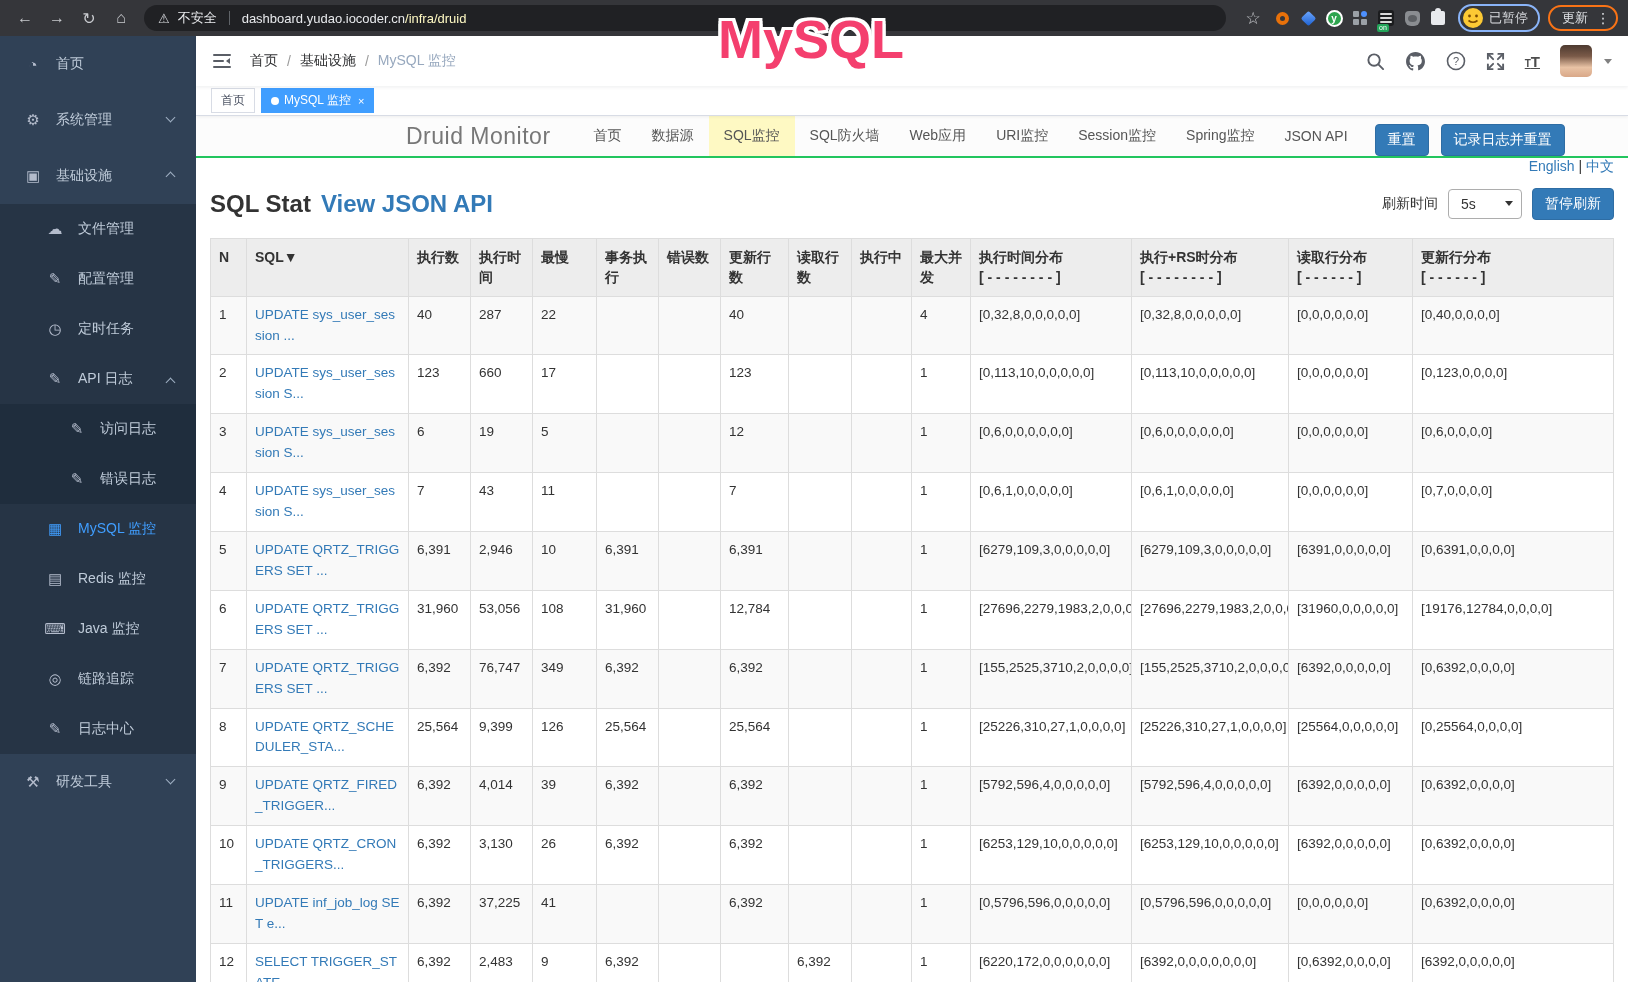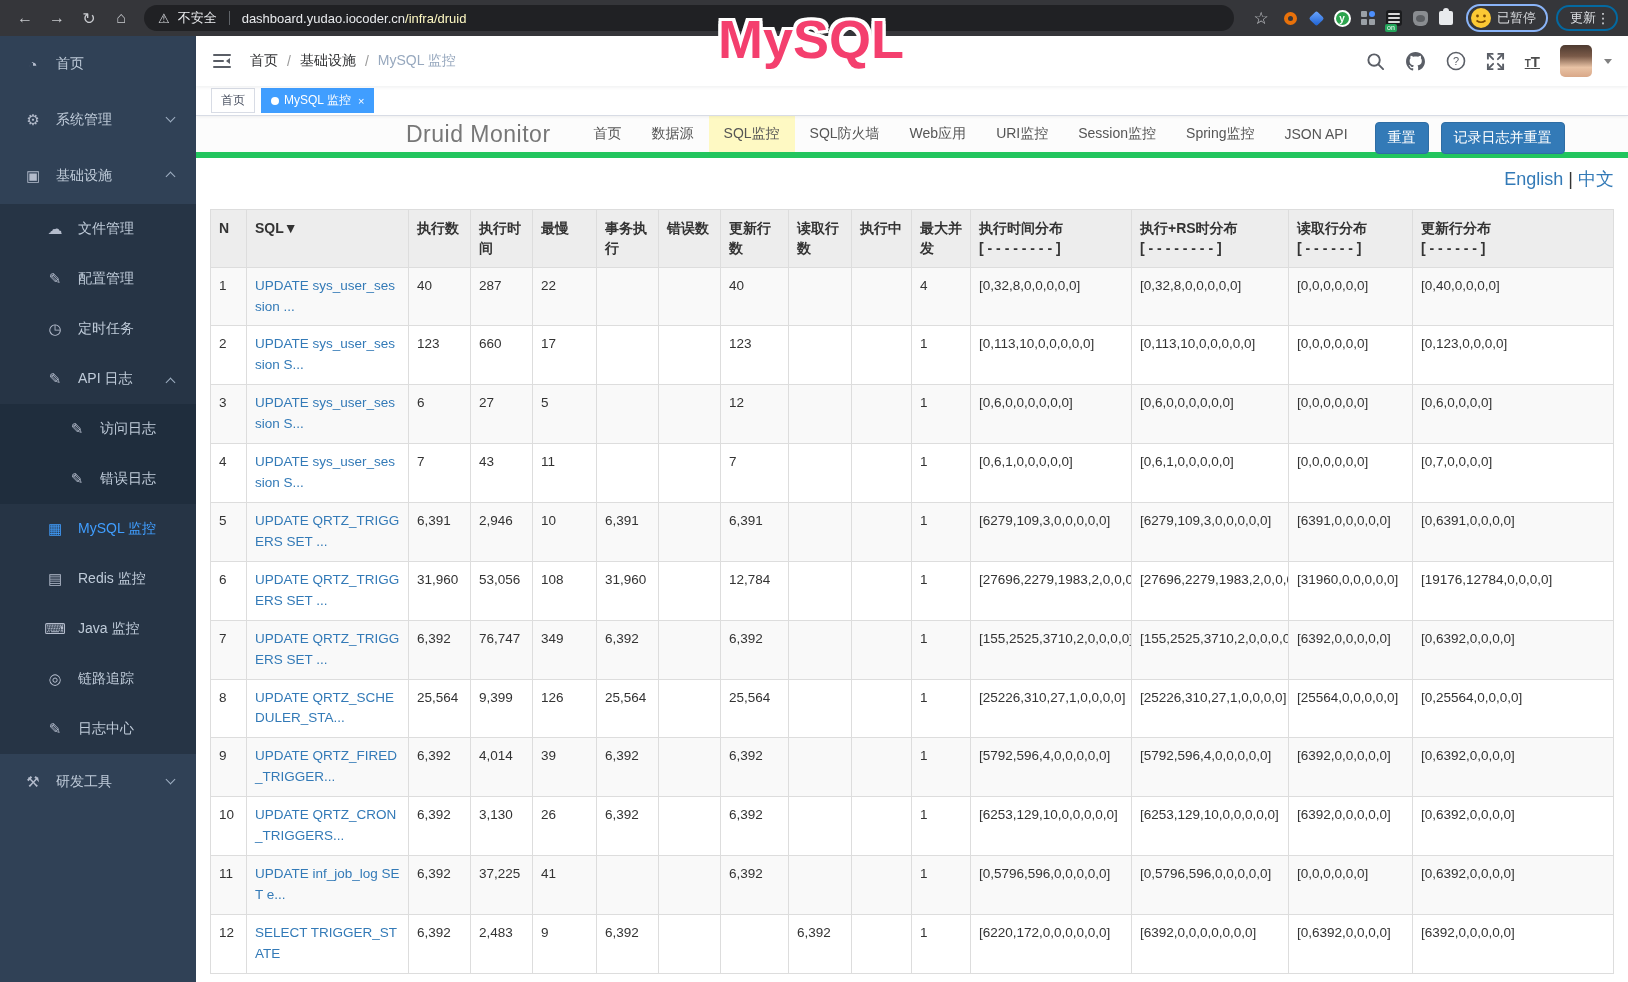--- a/index.html
+++ b/index.html
@@ -22,21 +22,21 @@
   .sq-grid i { background:#9aa0a6; border-radius:1px; }
   .sq-grid i.blue { background:#4d90fe; border-radius:50%; }
   .list-ico { width:16px; height:16px; background:#1b1c1e; border-radius:3px; display:flex; flex-direction:column; justify-content:center; gap:2px; padding:2px; }
   .list-ico i { height:2px; background:#d8d8d8; border-radius:1px; }
   .on-badge { position:absolute; bottom:-2px; left:3px; background:#23a55a; color:#fff; font-size:7px; line-height:8px; padding:0 2px; border-radius:2px; }
   .monkey { width:15px; height:15px; background:#8a8d91; border-radius:4px 4px 6px 6px; position:relative; }
   .monkey:after { content:""; position:absolute; left:3px; top:4px; width:9px; height:7px; background:#5c5f63; border-radius:50%; }
   .puzzle { width:14px; height:14px; background:#e8eaed; border-radius:2px; position:relative; }
   .puzzle:after { content:""; position:absolute; top:-3px; left:4px; width:6px; height:6px; background:#e8eaed; border-radius:50%; }
   .profile-chip { display:flex; align-items:center; gap:6px; border:2px solid #8ab4f8; border-radius:15px; padding:2px 10px 2px 3px; margin:0 6px; color:#dadce0; font-size:13px; flex:0 0 auto; cursor:pointer; }
-  .update-chip { display:flex; align-items:center; gap:0; border:2px solid #0369a1; border-radius:15px; padding:2px 6px 2px 12px; color:#dfe1e5; font-size:13px; flex:0 0 auto; cursor:pointer; }
+  .update-chip { display:flex; align-items:center; gap:8px; border:2px solid #f97316; border-radius:15px; padding:2px 6px 2px 12px; color:#dfe1e5; font-size:13px; flex:0 0 auto; cursor:pointer; }
   .kebab { color:#dfe1e5; font-size:14px; }
 
   
   .overlay-mysql { position:absolute; left:811px; top:8px; transform:translateX(-50%); font-size:54px; font-weight:bold; z-index:50; pointer-events:none;
     text-shadow:-3px -3px 0 #fff,3px -3px 0 #fff,-3px 3px 0 #fff,3px 3px 0 #fff,0 -3px 0 #fff,0 3px 0 #fff,-3px 0 0 #fff,3px 0 0 #fff; }
 
   
   .app { display:flex; height:946px; }
   .sidebar { width:196px; background:#304156; flex:0 0 auto; overflow:hidden; }
   .logo { height:56px; display:flex; align-items:center; padding-left:20px; gap:12px; }
@@ -69,31 +69,31 @@
   .caret-down { width:0; height:0; border-left:4px solid transparent; border-right:4px solid transparent; border-top:5px solid #808080; margin-left:-8px; }
 
   
   .tags-bar { height:30px; display:flex; align-items:center; padding:0 15px; gap:6px; border-bottom:1px solid #d8dce5; box-shadow:0 1px 3px 0 rgba(0,0,0,.06); background:#fff; position:relative; z-index:2; }
   .tag { height:25px; display:flex; align-items:center; gap:5px; padding:0 9px; border:1px solid #d8dce5; background:#fff; color:#495060; font-size:12px; cursor:pointer; }
   .tag.active { background:#409eff; border-color:#409eff; color:#fff; }
   .tag-dot { width:8px; height:8px; border-radius:50%; background:#fff; }
   .tag-close { margin-left:2px; font-size:11px; }
 
   
-  .druid-nav { height:42px; background:#fcfcfc; border-bottom:6px solid #22c55e; display:flex; align-items:center; }
+  .druid-nav { height:42px; background:#fcfcfc; border-bottom:2px solid #22c55e; display:flex; align-items:center; }
   .druid-brand { margin-left:210px; font-size:23px; color:#777; font-weight:normal; letter-spacing:.5px; cursor:pointer; }
   .druid-tabs { display:flex; height:100%; margin-left:28px; }
   .druid-tab { padding:0 15px; display:flex; align-items:center; font-size:14px; color:#555; cursor:pointer; }
   .druid-tab.active { background:#fef9c3; }
   .btn-blue { background:#337ab7; border:1px solid #2e6da4; color:#fff; font-size:14px; padding:6px 12px; border-radius:4px; cursor:pointer; font-family:inherit; }
   .druid-nav .btn-blue { margin-left:12px;margin-top:8px; }
 
   
   .content { flex:1; padding:0 14px; background:#fff; overflow:hidden; }
-  .lang-row { text-align:right; font-size:18px; margin-top:9px; color:#333; }
+  .lang-row { text-align:right; font-size:14px; color:#333; }
   .lang-row a { color:#337ab7; text-decoration:none; cursor:pointer; }
   .title-row { display:flex; align-items:center; margin-top:12px; }
   .page-title { font-size:24px; font-weight:bold; color:#333; }
   .json-link { font-size:24px; font-weight:bold; color:#337ab7; margin-left:10px; text-decoration:none; cursor:pointer; }
   .refresh { margin-left:auto; display:flex; align-items:center; gap:10px; font-size:14px; color:#333; }
   .select-wrap { position:relative; }
   .refresh select { width:74px; height:30px; border:1px solid #adadad; border-radius:4px; padding:0 22px 0 12px; font-size:14px; font-family:inherit; appearance:none; -webkit-appearance:none; background:#fff; color:#333; }
   .select-wrap:after { content:""; position:absolute; right:9px; top:12px; width:0; height:0; border-left:4px solid transparent; border-right:4px solid transparent; border-top:5px solid #333; pointer-events:none; }
 
   
@@ -308,20 +308,29 @@
       <button class="btn-blue">重置</button>
       <button class="btn-blue">记录日志并重置</button>
     </div>
 
     <div class="content">
       <div class="lang-row">
         <a>English</a>
         <span>|</span>
         <a>中文</a>
       </div>
+      <div class="title-row">
+        <span class="page-title">SQL Stat</span>
+        <a class="json-link">View JSON API</a>
+        <div class="refresh">
+          <span>刷新时间</span>
+          <span class="select-wrap"><select id="refresh-select"><option>5s</option></select></span>
+          <button class="btn-blue">暂停刷新</button>
+        </div>
+      </div>
       <table class="stat">
         <colgroup id="stat-cols">
             <col style="width: 36px;">
             <col style="width: 162px;">
             <col style="width: 62px;">
             <col style="width: 62px;">
             <col style="width: 64px;">
             <col style="width: 62px;">
             <col style="width: 62px;">
             <col style="width: 68px;">
@@ -418,21 +427,21 @@
               <td>1</td>
               <td>[0,113,10,0,0,0,0,0]</td>
               <td>[0,113,10,0,0,0,0,0]</td>
               <td>[0,0,0,0,0,0]</td>
               <td>[0,123,0,0,0,0]</td>
             </tr>
             <tr>
               <td>3</td>
               <td><a class="sql-link">UPDATE sys_user_session S...</a></td>
               <td>6</td>
-              <td>27</td>
+              <td>19</td>
               <td>5</td>
               <td></td>
               <td></td>
               <td>12</td>
               <td></td>
               <td></td>
               <td>1</td>
               <td>[0,6,0,0,0,0,0,0]</td>
               <td>[0,6,0,0,0,0,0,0]</td>
               <td>[0,0,0,0,0,0]</td>

